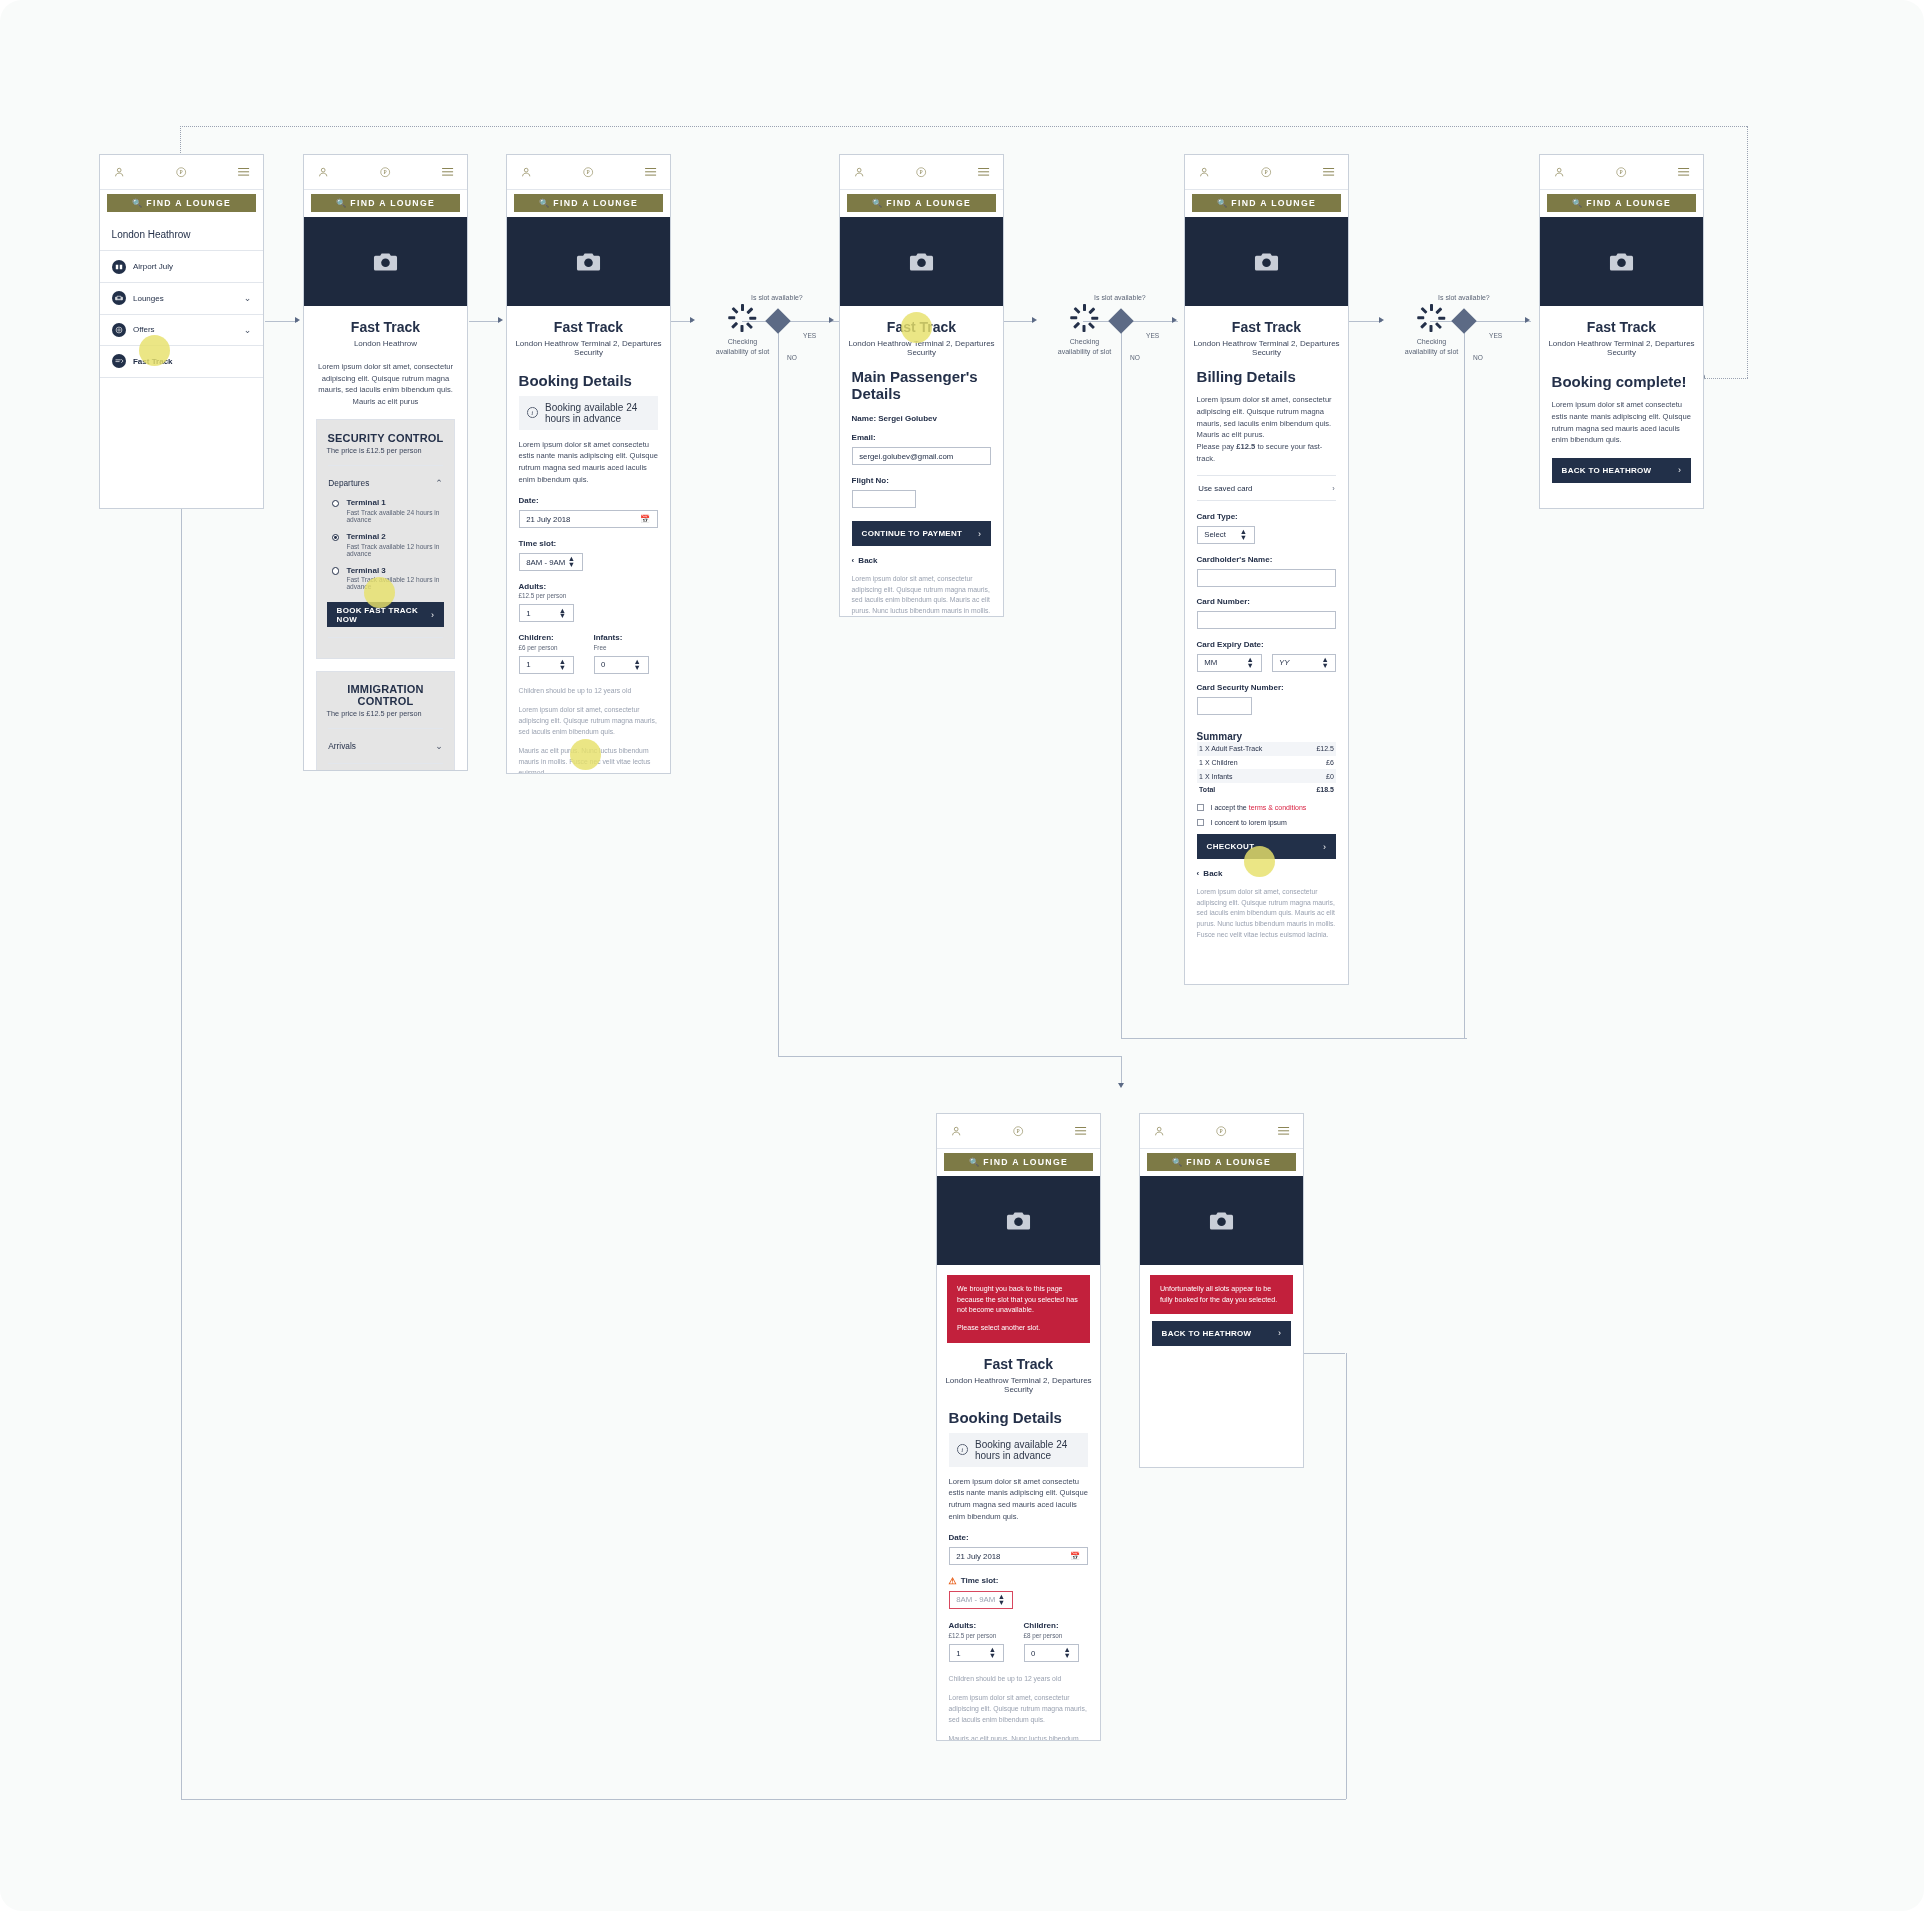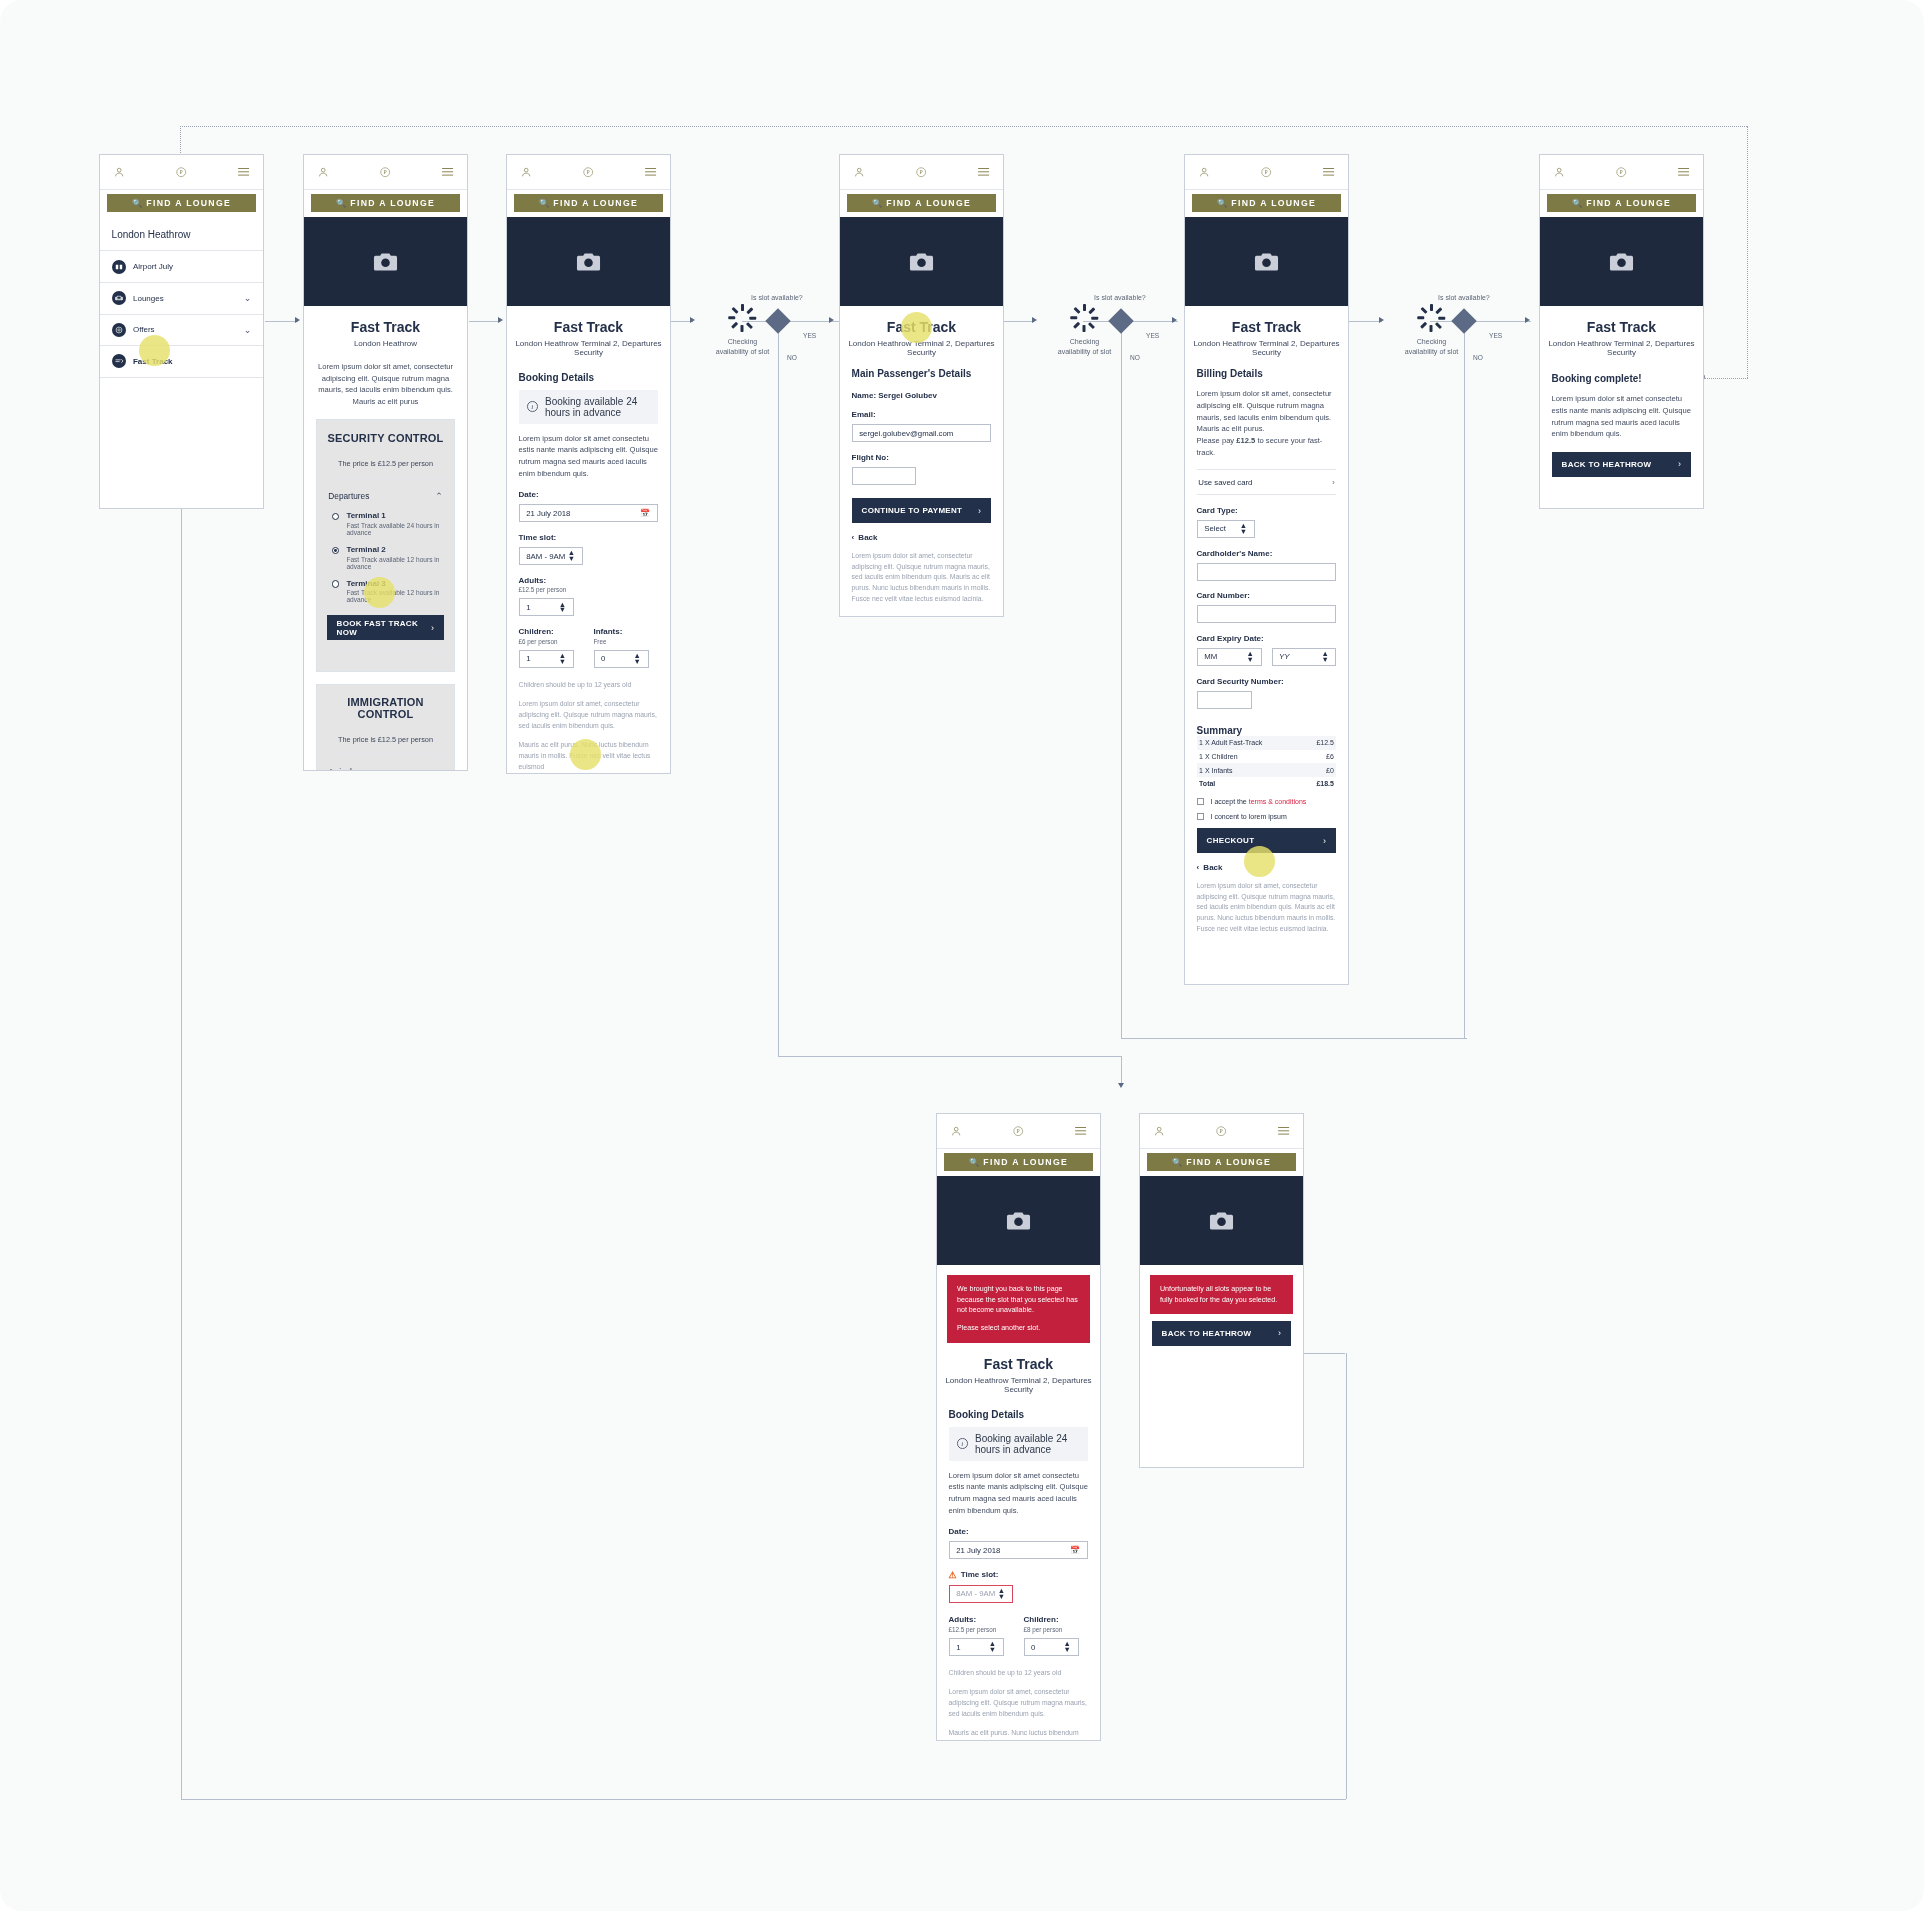--- a/index.html
+++ b/index.html
@@ -45,41 +45,41 @@
   .sec-sub { text-align:center; font-size:8px; color:#3c465c; margin-top:3.3px;}
   .body-pad { padding:0 11.6px; }
   .lorem { font-size:7.6px; line-height:1.55; color:#414b60; text-align:center; margin-top:13.2px;}
   .lorem-l { font-size:7.6px; line-height:1.55; color:#414b60; text-align:left;}
   .lorem-g { font-size:6.8px; line-height:1.6; color:#9aa2b1; text-align:left; margin-top:8.3px;}
 
   .card {
     border:0.8px solid #dde1e8; background:#e5e5e5; margin-top:11.6px; padding:11.6px 10px 10px 10px;
   }
   .card h3 { margin:0; text-align:center; font-size:11px; font-weight:700; color:#243049; letter-spacing:0.2px;}
-  .card .price { text-align:center; font-size:7.3px; color:#3c465c; margin-top:15px;}
+  .card .price { text-align:left; font-size:7.3px; color:#3c465c; margin-top:2px;}
   .divider { border-top:0.8px solid #e2e6ec; margin:10px 1.7px; }
   .acc-row { display:flex; align-items:center; justify-content:space-between; font-size:8.3px; color:#243049; padding:1.7px 1.7px;}
   .chev { color:#4a5468; font-size:9px; }
   .radio-row { display:flex; gap:7.4px; margin-top:9px; padding-left:5px;}
   .radio {
     width:7.4px; height:7.4px; border-radius:50%; border:1.2px solid #243049; margin-top:1.7px; flex:none;
     background:#fff; position:relative;
   }
   .radio.on::after { content:""; position:absolute; inset:1.3px; border-radius:50%; background:#243049;}
   .radio-t { font-size:8px; color:#243049; font-weight:600;}
   .radio-s { font-size:6.6px; color:#5b6476; margin-top:1.7px;}
 
   .btn-dark {
     background:#223049; color:#ffffff; height:25px; display:flex; align-items:center;
     justify-content:space-between; padding:0 10px; font-size:8px; letter-spacing:0.3px; font-weight:600;
     margin-top:11.6px;
   }
   .btn-dark .ar { font-size:9px; font-weight:400; }
 
-  .h-sec { font-size:10px; font-weight:700; color:#243049; margin-top:15px;}
+  .h-sec { font-size:15px; font-weight:700; color:#243049; margin-top:15px;}
   .info-bar {
     background:#f1f3f6; display:flex; align-items:center; gap:7.4px; padding:5.8px 8.3px; margin-top:7.4px;
   }
   .info-i {
     width:10.7px; height:10.7px; border-radius:50%; border:0.8px solid #5b6476; color:#3c465c;
     font-size:7px; font-style:italic; display:flex; align-items:center; justify-content:center; flex:none;
     font-family:"Liberation Serif", serif;
   }
   .info-bar span.t { font-size:10px; color:#2f384a;}
 

